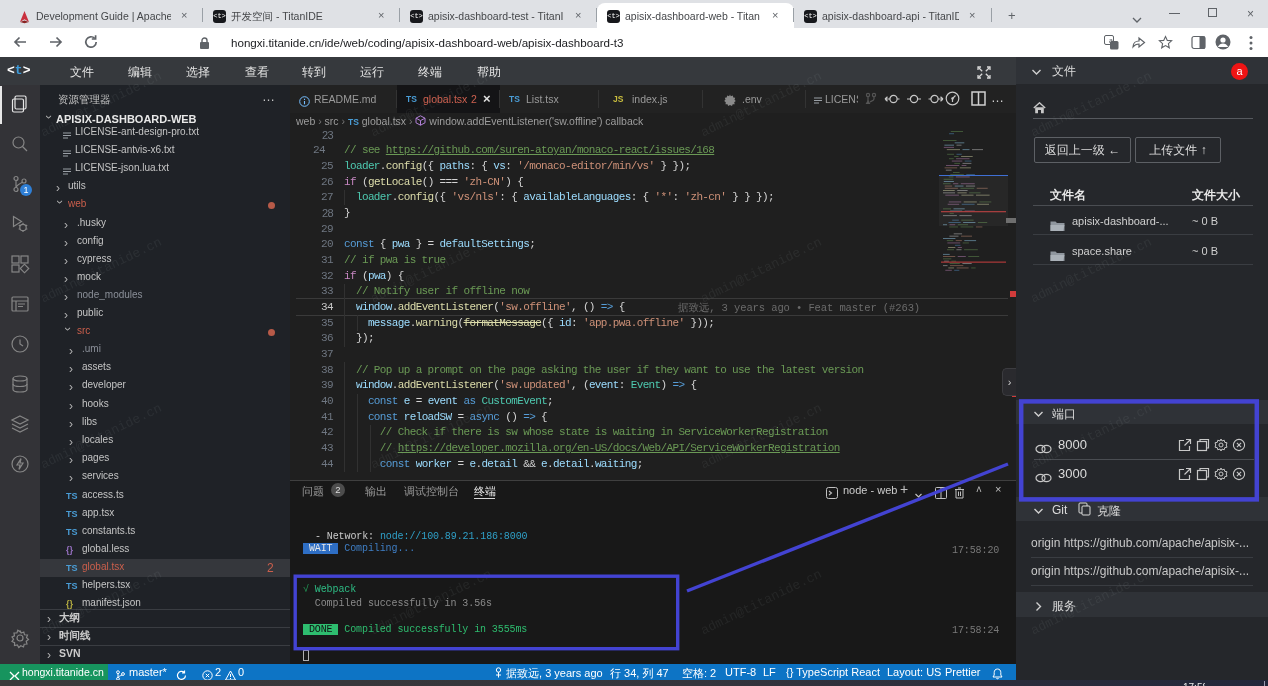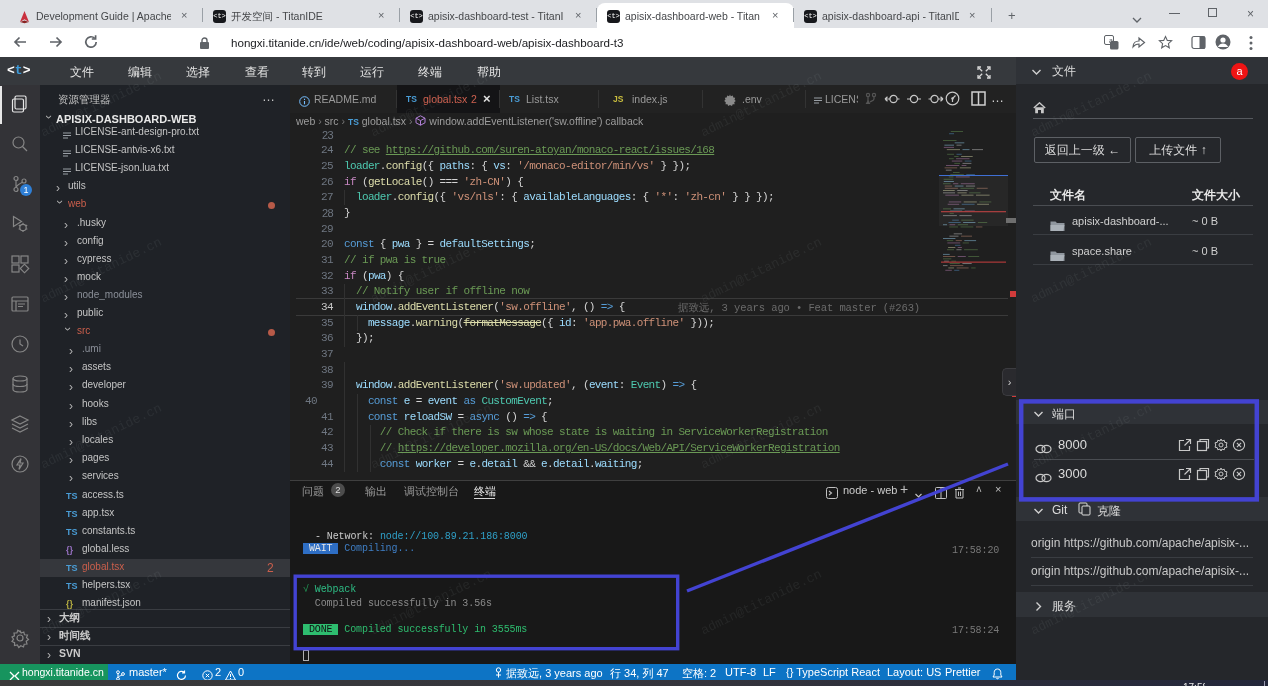--- a/index.html
+++ b/index.html
@@ -306,21 +306,21 @@
         <rect x="1" y="1" width="13" height="13" stroke="#d0d0d0" fill="none" stroke-width="1.5"></rect>
         <path d="M7.5 1 V14" stroke="#d0d0d0" stroke-width="1.5"></path>
       </svg></div>
     <div class="ab " style="left:991px;top:33px;font-size:13px;color:#d0d0d0;letter-spacing:0.5px">…</div>
     <div class="ab " style="left:296px;top:58px;font-size:10.5px;color:#9d9d9d;white-space:nowrap">web&nbsp;<span style="color:#777">›</span>&nbsp;src&nbsp;<span style="color:#777">›</span>&nbsp;<span style="font-size:8.5px;font-weight:bold;color:#4a9dd6">TS</span>&nbsp;global.tsx&nbsp;<span style="color:#777">›</span>&nbsp;<svg width="11" height="11" viewBox="0 0 11 11" style="vertical-align:-1px">
         <path d="M5.5 0.8 L10 3.2 V7.8 L5.5 10.2 L1 7.8 V3.2 Z M1 3.2 L5.5 5.6 L10 3.2 M5.5 5.6 V10.2" stroke="#b180d7" fill="none" stroke-width="1"></path>
       </svg>&nbsp;window.addEventListener('sw.offline') callback</div>
     <div class="ab " style="left:296px;top:241.48px;width:712px;height:1px;background:#3a3a3a"></div>
     <div class="ab " style="left:296px;top:258.16px;width:712px;height:1px;background:#3a3a3a"></div>
     <div class="ab " style="left:305px;top:71.50px;width:28px;text-align:right;color:#6e7681;font-family:Liberation Sans, sans-serif;font-size:11px;letter-spacing:-0.63px">23</div>
-    <div class="ab " style="left:305px;top:87.18px;width:28px;text-align:right;color:#6e7681;font-family:'Liberation Mono',monospace;font-size:11px;letter-spacing:-0.63px">24</div>
+    <div class="ab " style="left:305px;top:87.18px;width:28px;text-align:center;color:#6e7681;font-family:'Liberation Mono',monospace;font-size:11px;letter-spacing:-0.63px">24</div>
     <div class="ab " style="left:344px;top:87.18px;font-family:'Liberation Mono',monospace;font-size:11px;letter-spacing:-0.63px;white-space:pre"><span class="cm">// see </span><span class="cm ub">https://github.com/suren-atoyan/monaco-react/issues/168</span></div>
     <div class="ab " style="left:305px;top:102.86px;width:28px;text-align:right;color:#6e7681;font-family:'Liberation Mono',monospace;font-size:11px;letter-spacing:-0.63px">25</div>
     <div class="ab " style="left:344px;top:102.86px;font-family:'Liberation Mono',monospace;font-size:11px;letter-spacing:-0.63px;white-space:pre"><span class="tl">loader</span><span class="w">.</span><span class="fy">config</span><span class="w">({ </span><span class="lb">paths</span><span class="w">: { </span><span class="lb">vs</span><span class="w">: </span><span class="st">'/monaco-editor/min/vs'</span><span class="w"> } });</span></div>
     <div class="ab " style="left:305px;top:118.54px;width:28px;text-align:right;color:#6e7681;font-family:'Liberation Mono',monospace;font-size:11px;letter-spacing:-0.63px">26</div>
     <div class="ab " style="left:344px;top:118.54px;font-family:'Liberation Mono',monospace;font-size:11px;letter-spacing:-0.63px;white-space:pre"><span class="kp">if</span><span class="w"> (</span><span class="fy">getLocale</span><span class="w">() === </span><span class="st">'zh-CN'</span><span class="w">) {</span></div>
     <div class="ab " style="left:305px;top:134.22px;width:28px;text-align:right;color:#6e7681;font-family:'Liberation Mono',monospace;font-size:11px;letter-spacing:-0.63px">27</div>
     <div class="ab " style="left:344px;top:134.22px;font-family:'Liberation Mono',monospace;font-size:11px;letter-spacing:-0.63px;white-space:pre"><span class="w">  </span><span class="tl">loader</span><span class="w">.</span><span class="fy">config</span><span class="w">({ </span><span class="st">'vs/nls'</span><span class="w">: { </span><span class="lb">availableLanguages</span><span class="w">: { </span><span class="st">'*'</span><span class="w">: </span><span class="st">'zh-cn'</span><span class="w"> } } });</span></div>
     <div class="ab " style="left:344px;top:132.72px;width:1px;height:15.68px;background:#313131"></div>
     <div class="ab " style="left:305px;top:149.90px;width:28px;text-align:right;color:#6e7681;font-family:Liberation Sans, sans-serif;font-size:11px;letter-spacing:-0.63px">28</div>
     <div class="ab " style="left:344px;top:149.90px;font-family:'Liberation Mono',monospace;font-size:11px;letter-spacing:-0.63px;white-space:pre"><span class="w">}</span></div>
@@ -339,25 +339,26 @@
     <div class="ab " style="left:344px;top:242.48px;width:1px;height:15.68px;background:#313131"></div>
     <div class="ab " style="left:305px;top:259.66px;width:28px;text-align:right;color:#6e7681;font-family:'Liberation Mono',monospace;font-size:11px;letter-spacing:-0.63px">35</div>
     <div class="ab " style="left:344px;top:259.66px;font-family:'Liberation Mono',monospace;font-size:11px;letter-spacing:-0.63px;white-space:pre"><span class="w">    </span><span class="lb">message</span><span class="w">.</span><span class="fy">warning</span><span class="w">(</span><span class="fy strike">formatMessage</span><span class="w">({ </span><span class="lb">id</span><span class="w">: </span><span class="st">'app.pwa.offline'</span><span class="w"> }));</span></div>
     <div class="ab " style="left:344px;top:258.16px;width:1px;height:15.68px;background:#313131"></div>
     <div class="ab " style="left:357px;top:258.16px;width:1px;height:15.68px;background:#313131"></div>
     <div class="ab " style="left:305px;top:275.34px;width:28px;text-align:right;color:#6e7681;font-family:'Liberation Mono',monospace;font-size:11px;letter-spacing:-0.63px">36</div>
     <div class="ab " style="left:344px;top:275.34px;font-family:'Liberation Mono',monospace;font-size:11px;letter-spacing:-0.63px;white-space:pre"><span class="w">  });</span></div>
     <div class="ab " style="left:344px;top:273.84px;width:1px;height:15.68px;background:#313131"></div>
     <div class="ab " style="left:305px;top:291.02px;width:28px;text-align:right;color:#6e7681;font-family:'Liberation Mono',monospace;font-size:11px;letter-spacing:-0.63px">37</div>
     <div class="ab " style="left:305px;top:306.70px;width:28px;text-align:right;color:#6e7681;font-family:'Liberation Mono',monospace;font-size:11px;letter-spacing:-0.63px">38</div>
+    <div class="ab " style="left:344px;top:306.70px;font-family:'Liberation Mono',monospace;font-size:11px;letter-spacing:-0.63px;white-space:pre"><span class="cm">  // Pop up a prompt on the page asking the user if they want to use the latest version</span></div>
     <div class="ab " style="left:344px;top:305.20px;width:1px;height:15.68px;background:#313131"></div>
     <div class="ab " style="left:305px;top:322.38px;width:28px;text-align:right;color:#6e7681;font-family:'Liberation Mono',monospace;font-size:11px;letter-spacing:-0.63px">39</div>
     <div class="ab " style="left:344px;top:322.38px;font-family:'Liberation Mono',monospace;font-size:11px;letter-spacing:-0.63px;white-space:pre"><span class="w">  </span><span class="lb">window</span><span class="w">.</span><span class="fy">addEventListener</span><span class="w">(</span><span class="st">'sw.updated'</span><span class="w">, (</span><span class="lb">event</span><span class="w">: </span><span class="tl">Event</span><span class="w">) </span><span class="kb">=&gt;</span><span class="w"> {</span></div>
     <div class="ab " style="left:344px;top:320.88px;width:1px;height:15.68px;background:#313131"></div>
-    <div class="ab " style="left:305px;top:338.06px;width:28px;color:#6e7681;font-family:'Liberation Mono',monospace;font-size:11px;letter-spacing:-0.63px">40</div>
+    <div class="ab " style="left:305px;top:338.06px;width:28px;text-align:right;color:#6e7681;font-family:'Liberation Mono',monospace;font-size:11px;letter-spacing:-0.63px">40</div>
     <div class="ab " style="left:344px;top:338.06px;font-family:'Liberation Mono',monospace;font-size:11px;letter-spacing:-0.63px;white-space:pre"><span class="w">    </span><span class="kb">const</span><span class="w"> </span><span class="lb">e</span><span class="w"> = </span><span class="lb">event</span><span class="w"> </span><span class="kb">as</span><span class="w"> </span><span class="tl">CustomEvent</span><span class="w">;</span></div>
     <div class="ab " style="left:344px;top:336.56px;width:1px;height:15.68px;background:#313131"></div>
     <div class="ab " style="left:357px;top:336.56px;width:1px;height:15.68px;background:#313131"></div>
     <div class="ab " style="left:305px;top:353.74px;width:28px;text-align:right;color:#6e7681;font-family:'Liberation Mono',monospace;font-size:11px;letter-spacing:-0.63px">41</div>
     <div class="ab " style="left:344px;top:353.74px;font-family:'Liberation Mono',monospace;font-size:11px;letter-spacing:-0.63px;white-space:pre"><span class="w">    </span><span class="kb">const</span><span class="w"> </span><span class="lb">reloadSW</span><span class="w"> = </span><span class="kb">async</span><span class="w"> () </span><span class="kb">=&gt;</span><span class="w"> {</span></div>
     <div class="ab " style="left:344px;top:352.24px;width:1px;height:15.68px;background:#313131"></div>
     <div class="ab " style="left:357px;top:352.24px;width:1px;height:15.68px;background:#313131"></div>
     <div class="ab " style="left:305px;top:369.42px;width:28px;text-align:right;color:#6e7681;font-family:'Liberation Mono',monospace;font-size:11px;letter-spacing:-0.63px">42</div>
     <div class="ab " style="left:344px;top:369.42px;font-family:'Liberation Mono',monospace;font-size:11px;letter-spacing:-0.63px;white-space:pre"><span class="cm">      // Check if there is sw whose state is waiting in ServiceWorkerRegistration</span></div>
     <div class="ab " style="left:344px;top:367.92px;width:1px;height:15.68px;background:#313131"></div>

